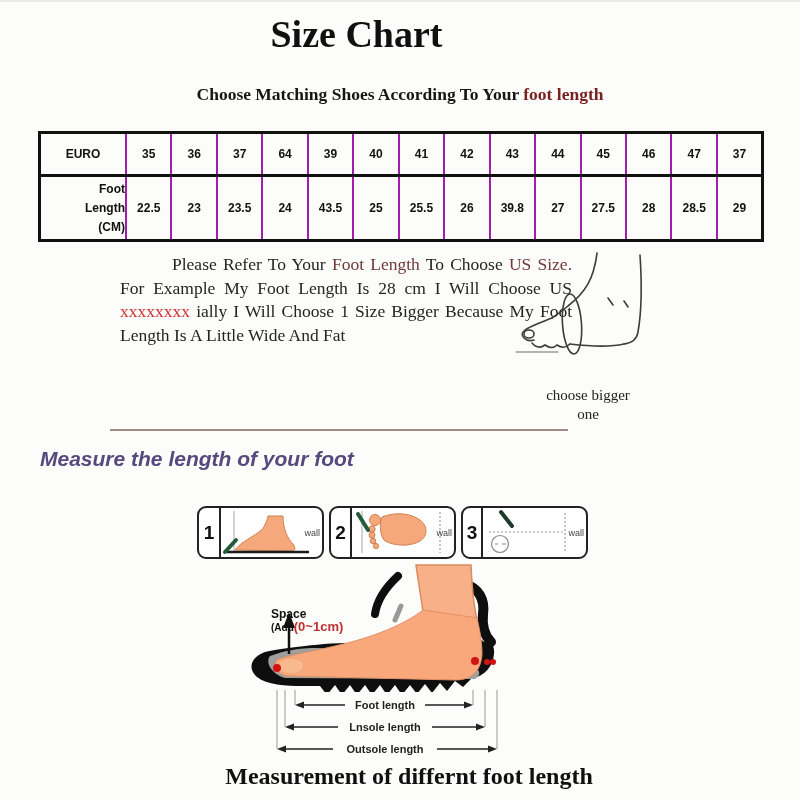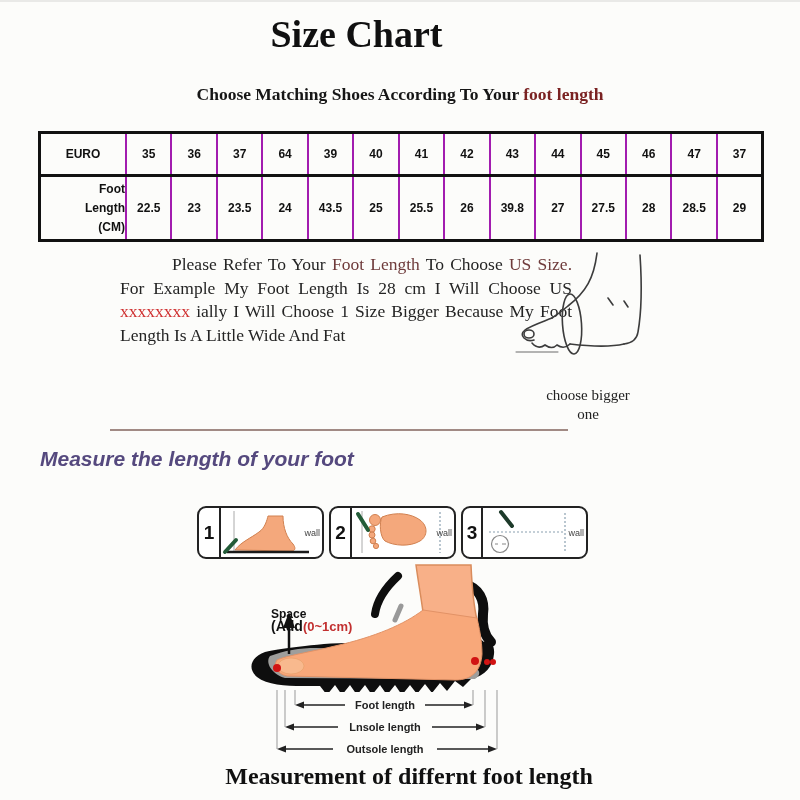--- a/index.html
+++ b/index.html
@@ -49,21 +49,21 @@
     font-family:"Liberation Sans",sans-serif; font-weight:bold; font-size:19px;
     border-right:2px solid #222; color:#111; }
   .step-art { flex:1; position:relative; }
   .wall-label { position:absolute; right:2px; top:50%; transform:translateY(-50%);
     font-family:"Liberation Sans",sans-serif; font-size:9px; font-weight:normal; color:#444; }
 
   .bigfoot-svg { position:absolute; top:562px; left:225px; }
   .space-label { position:absolute; top:608px; left:271px; font-family:"Liberation Sans",sans-serif;
     font-weight:bold; line-height:12px; }
   .space-label .l1 { font-size:12px; color:#111; display:block; }
-  .space-label .l2b { font-size:14px; color:#111; }
+  .space-label .l2b { font-size:10px; color:#111; }
   .space-label .l2r { font-size:13px; color:#c23030; }
   .measure-svg { position:absolute; top:690px; left:225px; }
 
   .bottom-caption { position:absolute; top:763px; left:16px; width:786px; text-align:center;
     font-size:24px; font-weight:bold; color:#101010; }
 </style>
 </head>
 <body>
 
 <div class="canvas">

